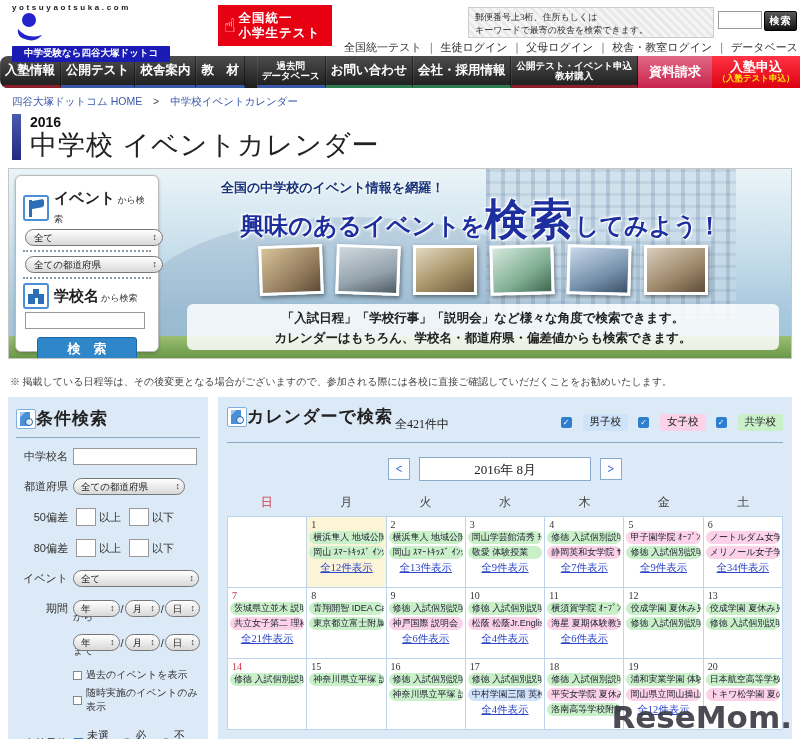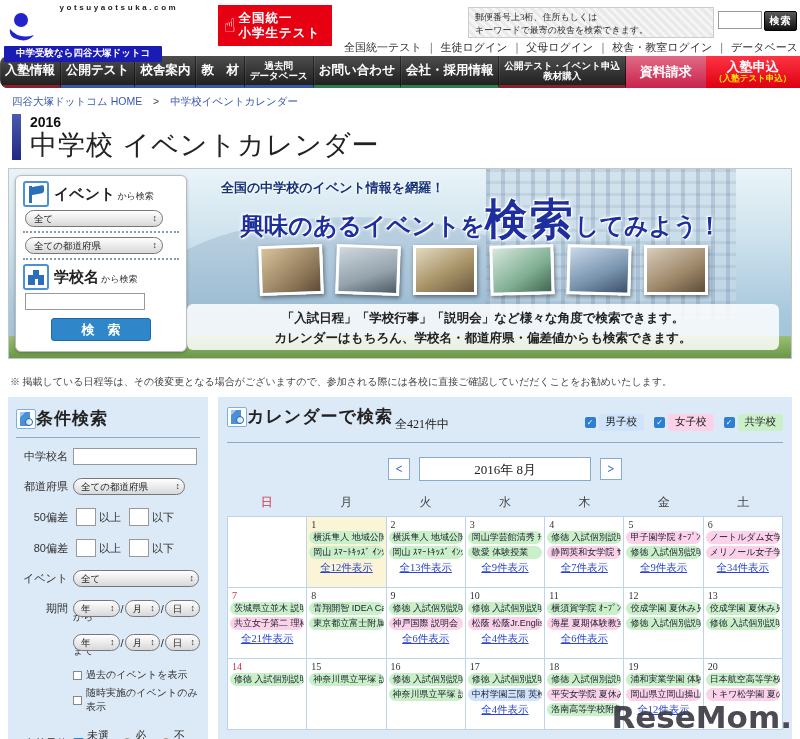--- a/index.html
+++ b/index.html
@@ -3,21 +3,21 @@
 <meta charset="utf-8">
 <style>
   * { margin:0; padding:0; box-sizing:border-box; }
   html,body { background:#fff; }
   body { width:800px; font-family:"Liberation Sans","DejaVu Sans",sans-serif; color:#222; }
   .serif { font-family:"Liberation Serif","DejaVu Serif",serif; }
   .page { position:relative; width:800px; height:739px; overflow:hidden; background:#fff; }
 
   
   .top { position:relative; height:56px; }
-  .brand { position:absolute; left:2px; top:3px;text-align:right; }
+  .brand { position:absolute; left:10px; top:3px; }
   .domain { font-size:8px; letter-spacing:2.6px; font-weight:bold; color:#222; margin-left:2px; }
   .logo-row { display:flex; align-items:center; }
   .logo-text { font-size:21px; font-weight:900; color:#0d0d0d; letter-spacing:0.5px; }
   .swan { margin-left:6px; }
   .tagline { display:inline-block; background:#1a1ab4; color:#fff; font-size:9.5px; font-weight:bold; padding:1px 12px 2px; margin:1px 16px 0 2px; border-radius:1px; }
   .badge { position:absolute; left:218px; top:5px; width:114px; height:41px; background:#e60012; color:#fff; display:flex; align-items:center; padding:0 4px; cursor:pointer; }
   .badge .hand { font-size:19px; line-height:1; margin:0 3px 0 2px; }
   .badge .blines { font-size:12.5px; font-weight:900; line-height:1.2; letter-spacing:1px; }
   .locator-hint { position:absolute; left:468px; top:7px; width:246px; height:31px;
       background:repeating-linear-gradient(45deg,#f5f5f5 0 3px,#e9e9e9 3px 6px);
@@ -45,21 +45,21 @@
   .title-texts .yr { font-size:14px; font-weight:800; color:#111; line-height:1.1; }
   .title-texts .tt { font-size:27px; color:#222; letter-spacing:1px; line-height:1.05; }
 
   
   .banner { position:relative; margin:0 8px; height:191px; border:1px solid #c6c6c6; overflow:hidden;
       background:linear-gradient(180deg,#e9f4f8 0%,#cfe3ee 35%,#a9c9dd 75%,#9fc2d6 100%); }
   .bg-dome { position:absolute; left:130px; top:48px; width:430px; height:220px; border-radius:50% 50% 0 0 / 40% 40% 0 0; background:rgba(130,160,190,.30); }
   .bg-tower { position:absolute; right:55px; top:0; width:250px; height:150px; background:rgba(200,218,232,.65);
       background-image:repeating-linear-gradient(90deg,rgba(80,110,145,.22) 0 4px,transparent 4px 15px),repeating-linear-gradient(180deg,rgba(80,110,145,.12) 0 3px,transparent 3px 12px); }
   .bg-grass { position:absolute; left:0; bottom:0; width:100%; height:22px; background:linear-gradient(#9cbf72,#6a9748); }
-  .qs-panel { position:absolute; left:6px; top:6px; width:172px; height:177px; background:#fff; border:1px solid #bbb; border-radius:6px; padding:5px 7px; box-shadow:0 1px 3px rgba(0,0,0,.25); }
+  .qs-panel { position:absolute; left:6px; top:6px; width:144px; height:177px; background:#fff; border:1px solid #bbb; border-radius:6px; padding:13px 7px; box-shadow:0 1px 3px rgba(0,0,0,.25); }
   .qs-row { display:flex; align-items:center; }
   .qicon { position:relative; width:26px; height:26px; border:2px solid #4a90d9; border-radius:3px; background:#fff; margin-right:5px; flex:none; }
   .qlabels .big { font-size:15px; font-weight:bold; color:#222; }
   .qlabels .small { font-size:9px; color:#333; margin-left:2px; }
   .qselect { margin:3px 0 4px 2px; width:138px; height:17px; border:1px solid #777; border-radius:9px; background:linear-gradient(#fff,#d8d8d8); font-size:9.5px; color:#222; padding:2px 14px 0 8px; position:relative; cursor:pointer; white-space:nowrap; overflow:hidden; }
   .qselect::after { content:"↕"; position:absolute; right:5px; top:2px; font-size:9px; color:#333; }
   .qs-div { border-top:2px dotted #8899aa; margin:4px 0; }
   .qs-input { margin:3px 0 2px 2px; width:120px; height:17px; border:1px solid #999; background:#fff; font-size:10px; }
   .qs-btn { display:block; margin:6px auto 0; width:100px; height:23px; background:#2f86c9; color:#fff; border:1px solid #1d6aa8; border-radius:3px; font-size:13px; font-weight:bold; cursor:pointer; }
   
@@ -112,21 +112,21 @@
   .r-row { display:flex; align-items:center; margin:14px 0 0; font-size:11px; color:#333; }
   .r-opt { display:flex; align-items:center; margin-right:9px; cursor:pointer; }
   .r-on { width:11px; height:11px; border-radius:2px; background:#2e7fd0; color:#fff; font-size:8px; line-height:11px; text-align:center; margin-right:3px; flex:none; }
   .r-on::before { content:"✓"; }
   .r-off { width:10px; height:10px; border-radius:50%; border:1px solid #999; background:linear-gradient(#fff,#ddd); margin-right:3px; flex:none; }
 
   
   .cal-top { position:relative; height:30px; }
   .cal-total { position:absolute; left:168px; bottom:2px; font-size:12px; color:#222; font-family:"Liberation Serif","DejaVu Serif",serif; }
   .legend { position:absolute; right:0; bottom:4px; display:flex; gap:10px; }
-  .legend-item { display:flex; align-items:center; gap:3px; }
+  .legend-item { display:flex; align-items:center; gap:11px; }
   .cbx { width:11px; height:11px; border-radius:2px; background:#2e7fd0; color:#fff; font-size:8px; line-height:11px; text-align:center; cursor:pointer; flex:none; }
   .cbx::before { content:"✓"; }
   .legend-label { font-size:10.5px; color:#222; padding:1px 7px 2px; border-radius:3px; }
   .month-nav { display:flex; justify-content:center; align-items:center; gap:9px; margin:14px 0 0; }
   .mn-btn { width:22px; height:22px; border:1px solid #88aacc; background:#fdfdff; color:#2255cc; font-size:12px; font-weight:bold; text-align:center; line-height:20px; cursor:pointer; font-family:"Liberation Serif","DejaVu Serif",serif; }
   .mn-label { width:172px; height:24px; border:1px solid #88aacc; background:#fff; text-align:center; line-height:23px; font-size:13px; color:#222; font-family:"Liberation Serif","DejaVu Serif",serif; }
   .day-heads { display:grid; grid-template-columns:repeat(7,1fr); margin-top:13px; }
   .dayhead { text-align:center; font-size:12px; color:#444; font-family:"Liberation Serif","DejaVu Serif",serif; }
   .dayhead.sun { color:#cc3344; }
   .grid { display:grid; grid-template-columns:repeat(7,1fr); margin-top:5px; border-top:1px solid #bcd4ec; border-left:1px solid #bcd4ec; }
@@ -184,21 +184,21 @@
         </a>
         <a class="nav-item" style="border-bottom-color: rgb(58, 87, 167);">
           <span>公開テスト</span>
         </a>
         <a class="nav-item" style="border-bottom-color: rgb(58, 87, 167);">
           <span>校舎案内</span>
         </a>
         <a class="nav-item" style="border-bottom-color: rgb(58, 87, 167);">
           <span>教　材</span>
         </a>
-        <a class="nav-item two" style="border-bottom-color: rgb(58, 87, 167);">
+        <a class="nav-item two" style="border-bottom-color: rgb(58, 87, 167); margin-left: 12px;">
           <span>過去問</span>
           <span>データベース</span>
         </a>
         <a class="nav-item" style="border-bottom-color: rgb(46, 125, 79);">
           <span>お問い合わせ</span>
         </a>
         <a class="nav-item" style="border-bottom-color: rgb(46, 125, 79);">
           <span>会社・採用情報</span>
         </a>
         <a class="nav-item two" style="border-bottom-color: rgb(142, 31, 47);">

